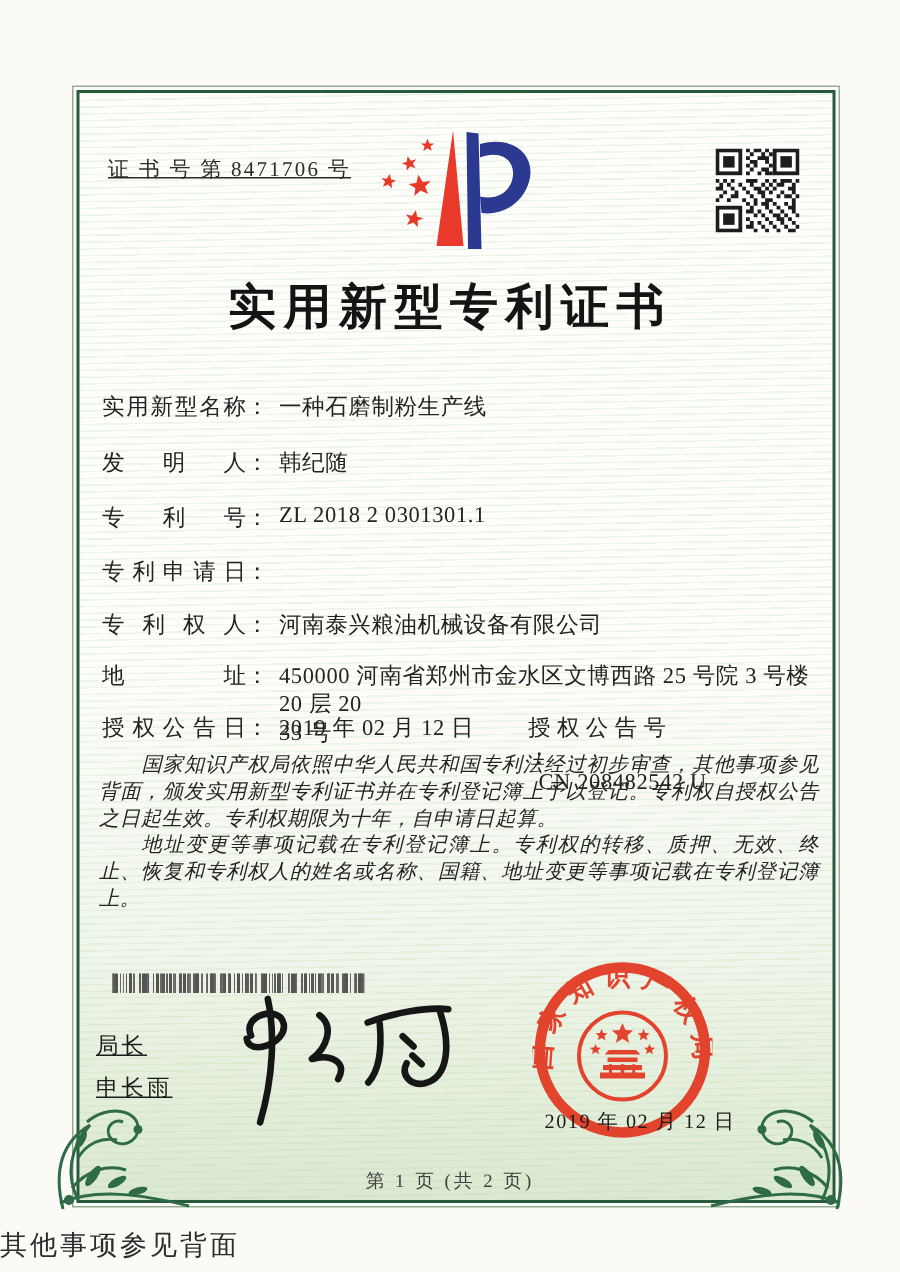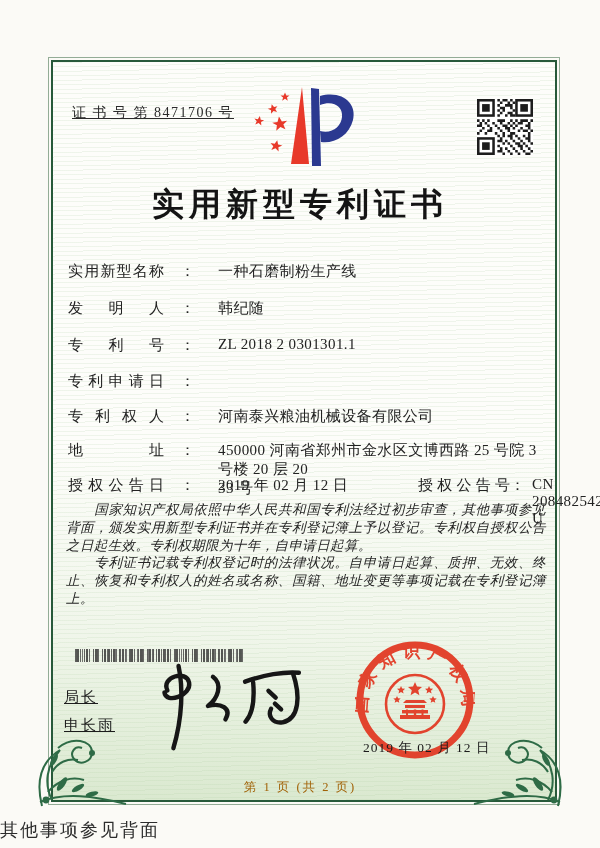--- a/index.html
+++ b/index.html
@@ -37,25 +37,25 @@
   }
   .logo{position:absolute;left:243px;top:84px;width:118px;height:86px;}
   .qr{position:absolute;left:477px;top:99px;width:56px;height:56px;}
   .title{
     position:absolute;left:0;right:0;top:183px;
     text-align:center;font-size:32px;letter-spacing:5px;
     font-weight:600;color:#141414;
   }
 
   
-  .row{position:absolute;left:68px;right:52px;display:flex;font-size:15px;color:#222;gap:16px;}
+  .row{position:absolute;left:68px;right:52px;display:flex;font-size:15px;color:#222;}
   .lbl{display:inline-block;width:96px;text-align:justify;text-align-last:justify;flex:none;}
   .colon{flex:none;}
   .val{margin-left:7px;letter-spacing:0.4px;}
-  .pair2{margin-left:34px;display:flex;}
+  .pair2{margin-left:16px;display:flex;flex-direction:column;}
 
   
   .legal{
     position:absolute;left:66px;right:54px;top:501px;
     font-size:13.5px;line-height:17.8px;font-style:italic;
     letter-spacing:0.4px;color:#242424;text-align:justify;
   }
   .legal p{margin:0;text-indent:2.1em;}
 
   
@@ -67,21 +67,21 @@
     opacity:.8;
   }
   .bureau{position:absolute;left:64px;top:688px;font-size:15px;letter-spacing:2px;color:#1c1c1c;text-decoration:underline;}
   .bureau div{margin-bottom:9px;}
   .signature{position:absolute;left:146px;top:658px;width:180px;height:98px;}
   .seal{position:absolute;left:355px;top:640px;width:120px;height:120px;opacity:.95;}
   .seal-date{
     position:absolute;left:363px;top:739px;font-size:13.5px;letter-spacing:1px;
     color:#1b1b1b;z-index:5;white-space:nowrap;
   }
-  .page-no{position:absolute;left:0;right:0;top:779px;text-align:center;font-size:12.5px;letter-spacing:2px;color:#a16207;}
+  .page-no{position:absolute;left:0;right:0;top:779px;text-align:center;font-size:12.5px;letter-spacing:2px;color:#404040;}
   .back-note{
     position:absolute;left:0;right:0;top:818px;text-align:left;
     font-size:18px;letter-spacing:2px;color:#2c2c2c;
   }
   .ornament{position:absolute;width:102px;height:112px;z-index:4;}
   .ornament.left{left:28px;top:696px;}
   .ornament.right{left:470px;top:696px;transform:scaleX(-1);}
 </style>
 </head>
 <body>
@@ -190,21 +190,21 @@
     <span class="val" style="width:150px;flex:none;">2019 年 02 月 12 日</span>
     <span class="pair2">
       <span class="lbl" style="width:92px;">授权公告号</span>
         <span class="colon">：</span>
       <span class="val">CN 208482542 U</span>
     </span>
   </div>
 
   <div class="legal">
     <p>国家知识产权局依照中华人民共和国专利法经过初步审查，其他事项参见背面，颁发实用新型专利证书并在专利登记簿上予以登记。专利权自授权公告之日起生效。专利权期限为十年，自申请日起算。</p>
-    <p>专利证书记载专利权登记时的法律状况。自申请日起算、质押、无效、终止、恢复和专利权人的姓名或名称、国籍、地址变更等事项记载在专利登记簿上。</p>
+    <p>地址变更等事项记载在专利登记簿上。专利权的转移、质押、无效、终止、恢复和专利权人的姓名或名称、国籍、地址变更等事项记载在专利登记簿上。</p>
   </div>
 
   <div class="barcode"></div>
 
   <div class="bureau">
     <div>局长</div>
     <div>申长雨</div>
   </div>
 
   <div class="signature">

